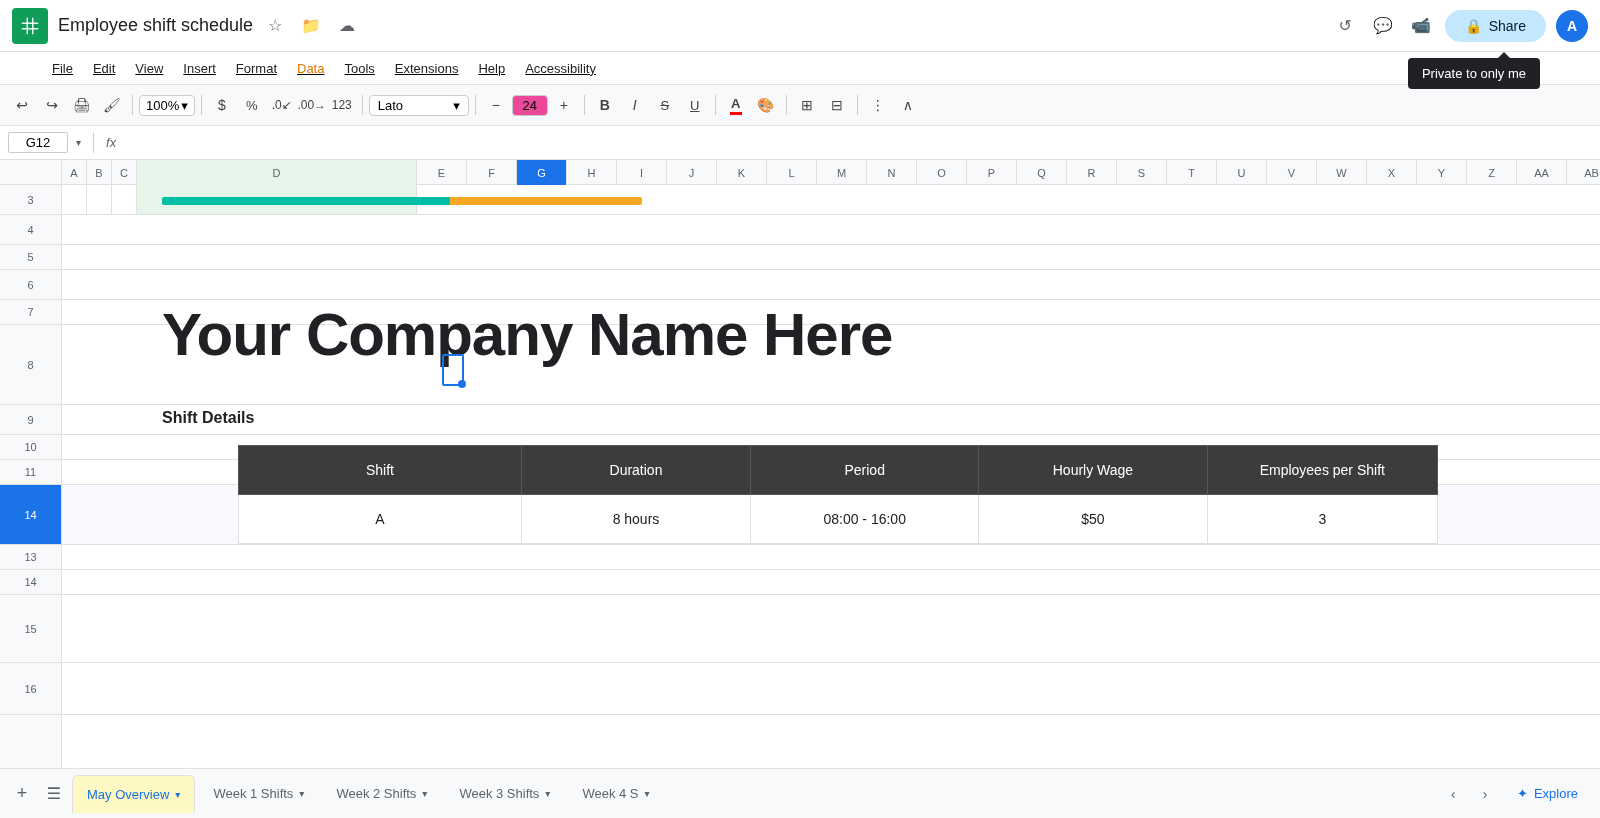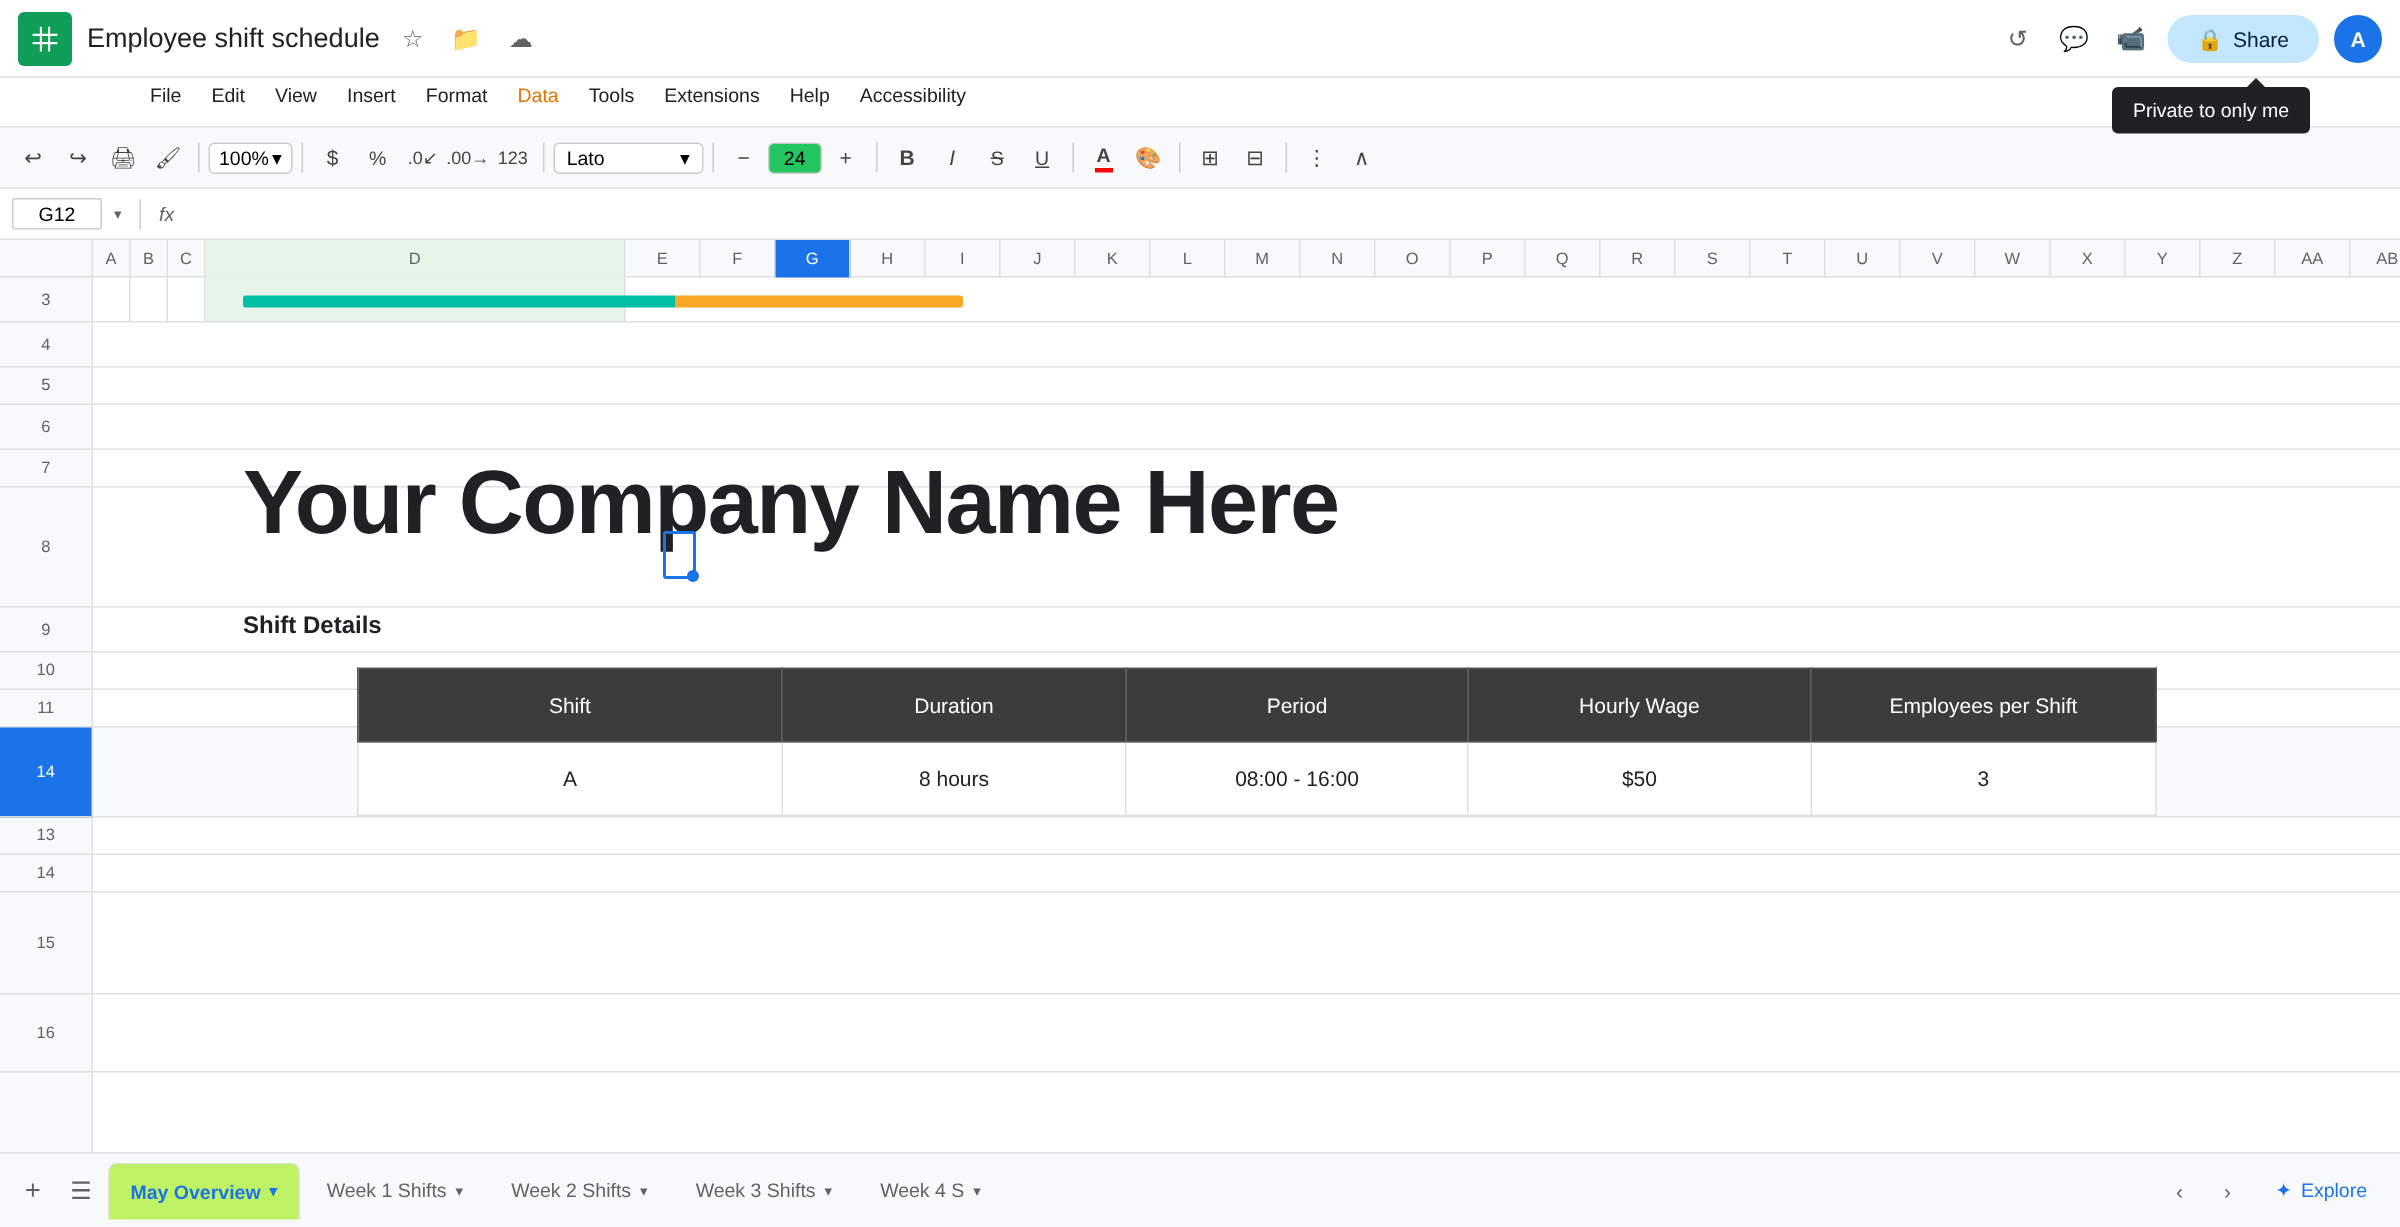--- a/index.html
+++ b/index.html
@@ -84,24 +84,26 @@
       top: -6px;
       right: 30px;
       border-width: 0 6px 6px 6px;
       border-style: solid;
       border-color: transparent transparent #202124 transparent;
     }
 
     
     .menu-bar {
       display: flex;
-      padding: 2px 92px;
+      align-items: center;
+      padding: 2px 44px;
       background: #fff;
       height: 32px;
       gap: 4px;
+      text-decoration: underline;
     }
     .menu-item {
       font-size: 13px;
       color: #202124;
       padding: 2px 8px;
       border-radius: 4px;
       cursor: pointer;
     }
     .menu-item.orange { color: #e37400; }
 
@@ -155,21 +157,21 @@
       background: #fff;
       cursor: pointer;
       min-width: 100px;
       justify-content: space-between;
     }
     .font-size-box {
       border: 1px solid #ccc;
       border-radius: 4px;
       padding: 2px 6px;
       font-size: 13px;
-      background: #22c55e;
+      background: #ec4899;
       min-width: 36px;
       text-align: center;
     }
     .tb-bold { font-weight: 700; font-size: 14px; }
     .tb-italic { font-style: italic; font-size: 14px; }
     .tb-strike { text-decoration: line-through; font-size: 13px; }
     .tb-underline { text-decoration: underline; font-size: 13px; }
     .color-a {
       font-size: 13px; font-weight: 700;
       display: flex; flex-direction: column; align-items: center;
@@ -332,25 +334,25 @@
       display: flex;
       align-items: center;
       padding: 6px 14px;
       border-radius: 6px 6px 0 0;
       font-size: 13px;
       cursor: pointer;
       gap: 6px;
       height: 38px;
     }
     .sheet-tab.active {
-      background: #bef264;
+      background: #fef9c3;
       border: 1px solid #e0e0e0;
       border-bottom: none;
       color: #1a73e8;
-      font-weight: 700;
+      font-weight: 400;
     }
     .sheet-tab.inactive {
       color: #5f6368;
     }
     .tab-arrow {
       font-size: 10px;
       color: inherit;
     }
     .sheet-tab-nav {
       margin-left: auto;

